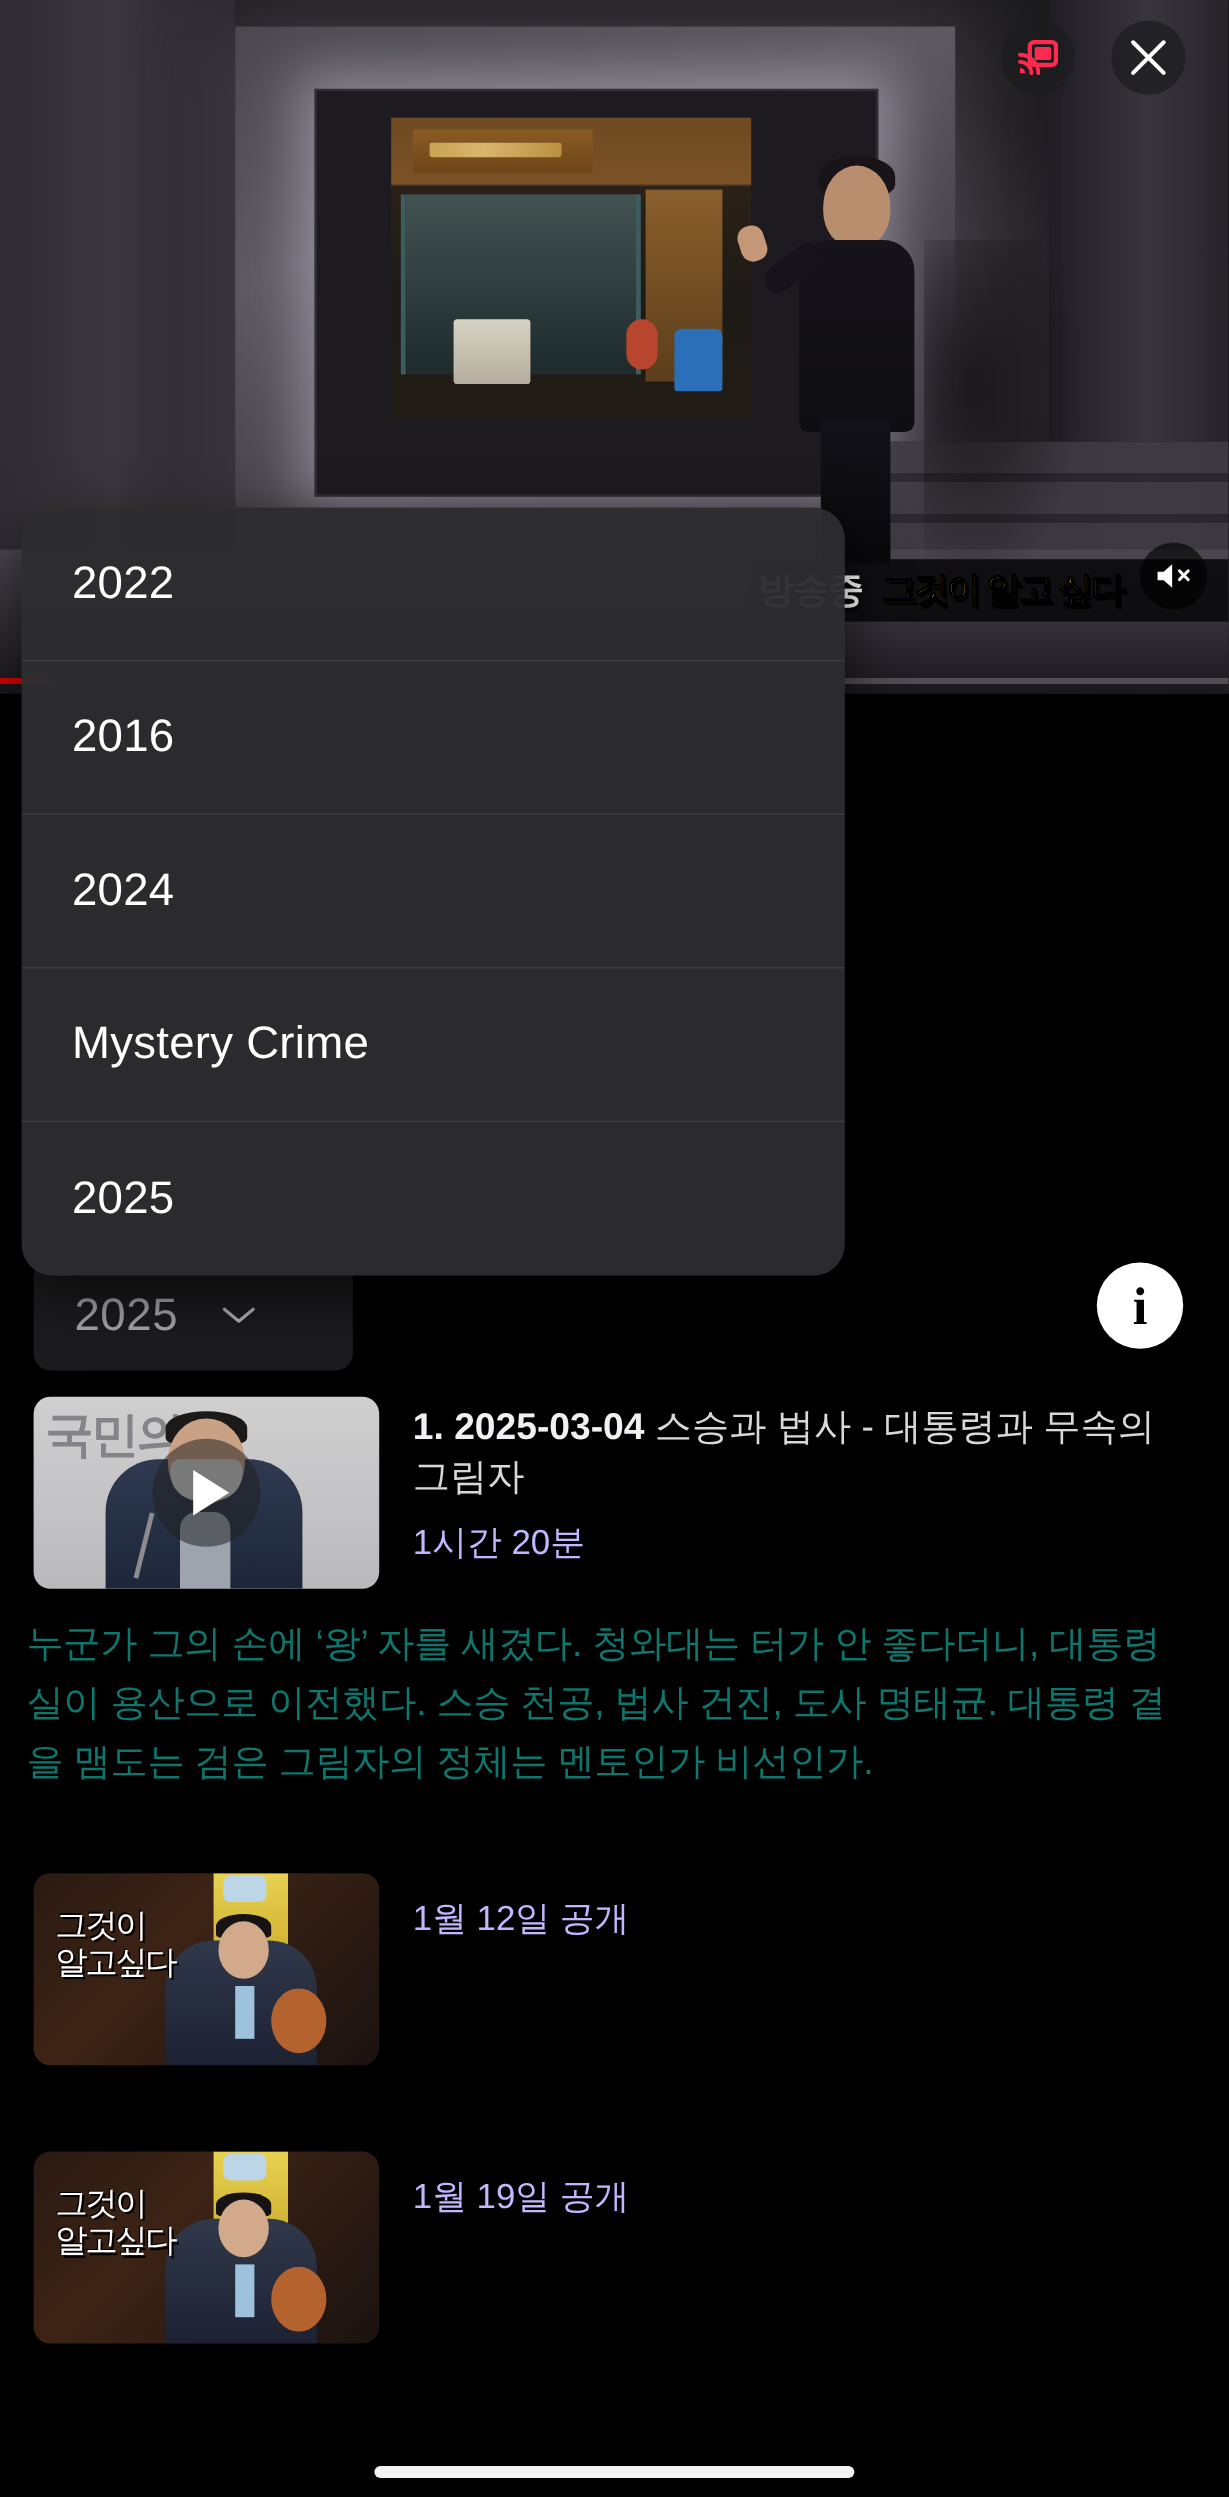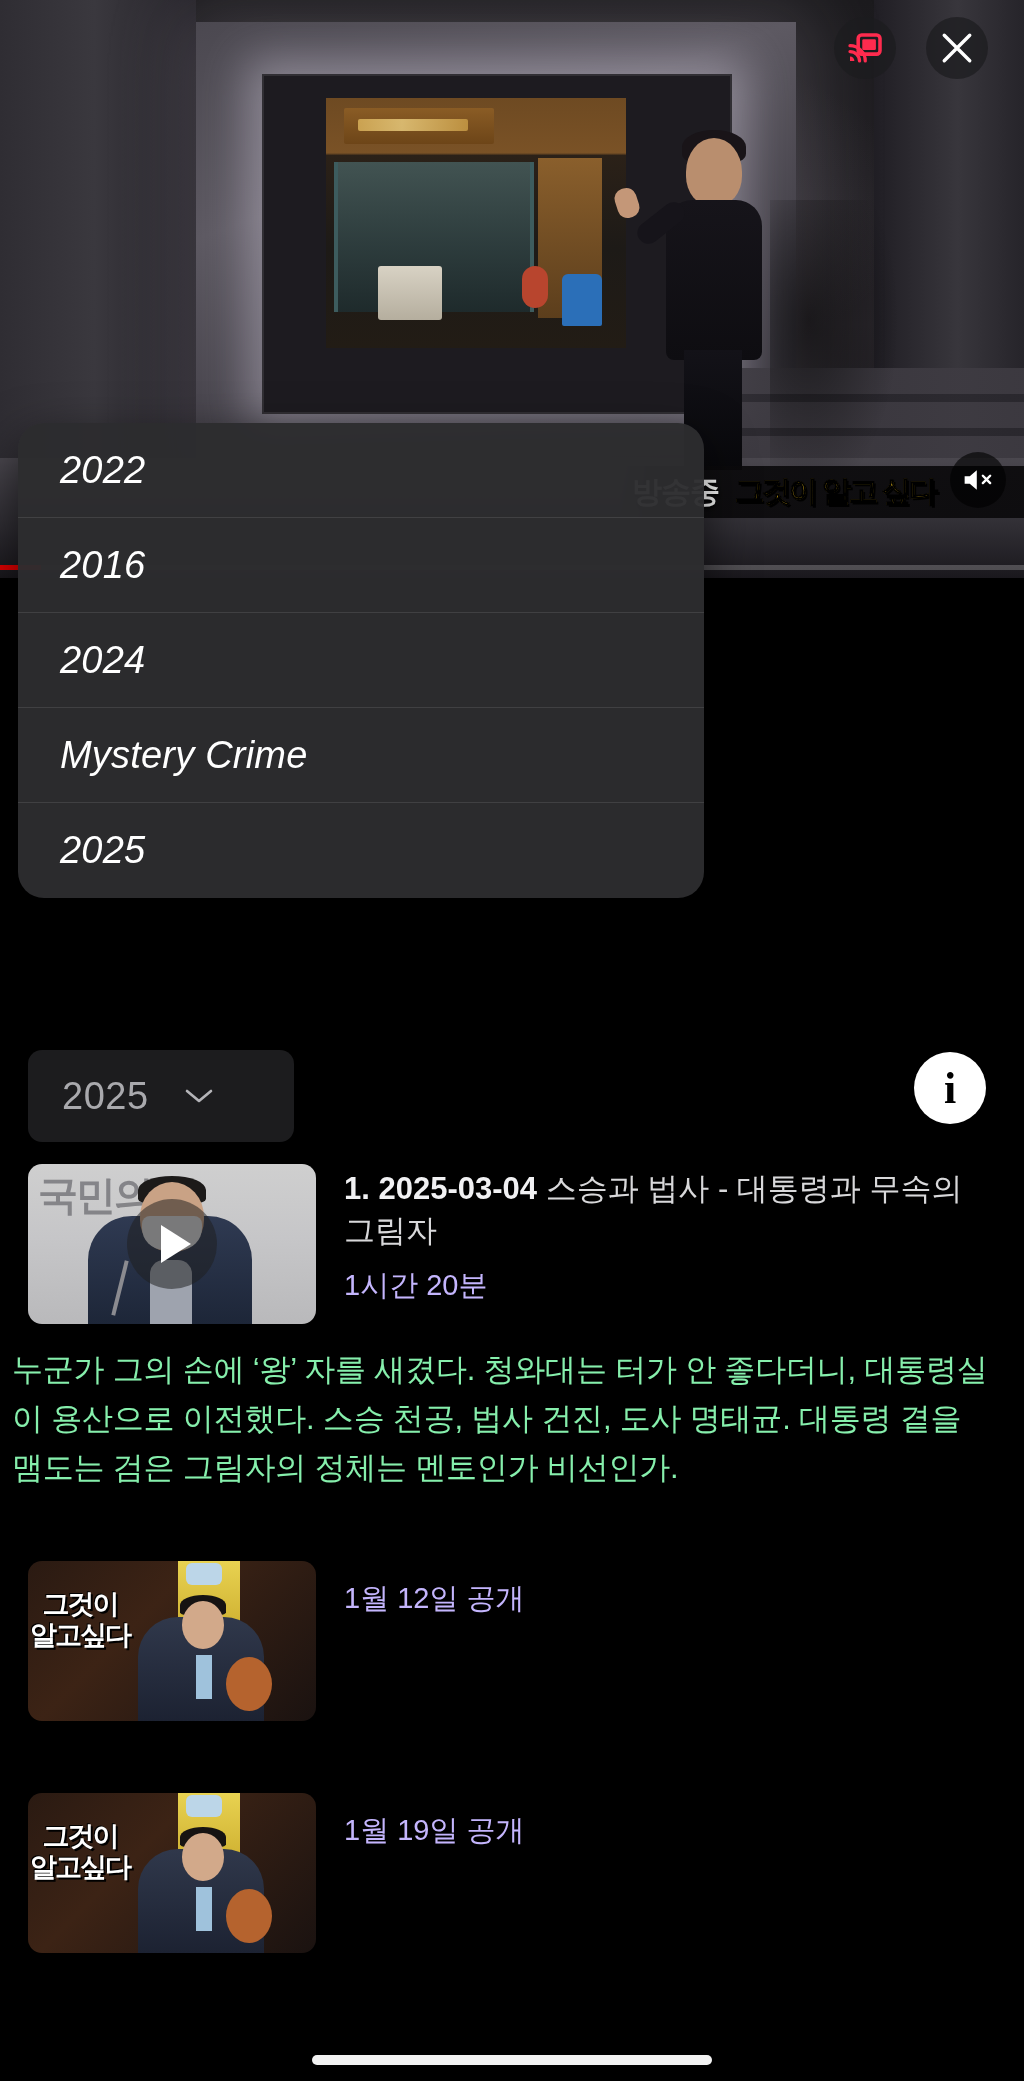--- a/index.html
+++ b/index.html
@@ -176,29 +176,28 @@
     position: absolute;
     left: 18px; top: 423px;
     width: 686px;
     background: rgba(44,44,46,0.97);
     border-radius: 26px;
     overflow: hidden;
     z-index: 40;
     box-shadow: 0 18px 50px rgba(0,0,0,.6);
   }
   .dd-item {
-    height: 95px;
+    height: 128px;
     display: flex; align-items: center;
     padding: 0 42px;
     color: #fff;
     font-size: 38px;
     letter-spacing: .2px;
     border-bottom: 1px solid rgba(255,255,255,.10);
     cursor: pointer;
-    font-style: italic;
   }
   .dd-item:last-child { border-bottom: none; }
 
   
   .season-row {
     position: absolute; left: 0; top: 1050px; width: 1024px; height: 110px;
   }
   .season-chip {
     position: absolute; left: 28px; top: 0;
     width: 266px; height: 92px;
@@ -271,25 +270,24 @@
   }
   .th1 .mic {
     position: absolute; left: 90px; top: 96px; width: 4px; height: 56px;
     background: #8b8b90; transform: rotate(14deg);
   }
   
   .th2 {
     background: linear-gradient(135deg, #2a1a12 0%, #3c2315 38%, #1a1210 100%);
   }
   .th2 .logo {
-    position: absolute; left: 2px; top: 28px;
-    color: #fff; font-weight: 700; font-size: 27px; line-height: 1.14;
+    position: absolute; left: 18px; top: 28px;
+    color: #fff; font-weight: 400; font-size: 27px; line-height: 1.14;
     letter-spacing: -2px;
     text-shadow: 2px 2px 0 #000, -1px -1px 0 #000;
-    text-align: center;
   }
   .th2 .yellowcoat {
     position: absolute; left: 150px; top: 0; width: 62px; height: 78px;
     background: linear-gradient(180deg, #e8d251, #cbab2c);
     border-radius: 0 0 14px 14px;
   }
   .th2 .mask2 {
     position: absolute; left: 158px; top: 2px; width: 36px; height: 22px;
     background: #bcd6e8; border-radius: 6px;
   }
@@ -337,25 +335,26 @@
     line-height: 1.35;
     font-weight: 400;
   }
   .ep-title b { color: #f1f1f3; font-weight: 700; }
   .ep-sub {
     color: #c4b5fd;
     font-size: 29px;
     margin-top: 14px;
   }
   .ep-desc {
-    color: #86efac;
+    color: #0f766e;
     font-size: 31px;
     line-height: 1.58;
     padding: 22px 28px 0 12px;
     letter-spacing: -0.2px;
+    margin-left: 10px;
   }
 
   .home-bar {
     position: absolute; left: 50%; bottom: 16px;
     transform: translateX(-50%);
     width: 400px; height: 10px;
     background: #f2f2f2;
     border-radius: 6px;
   }
 </style>

